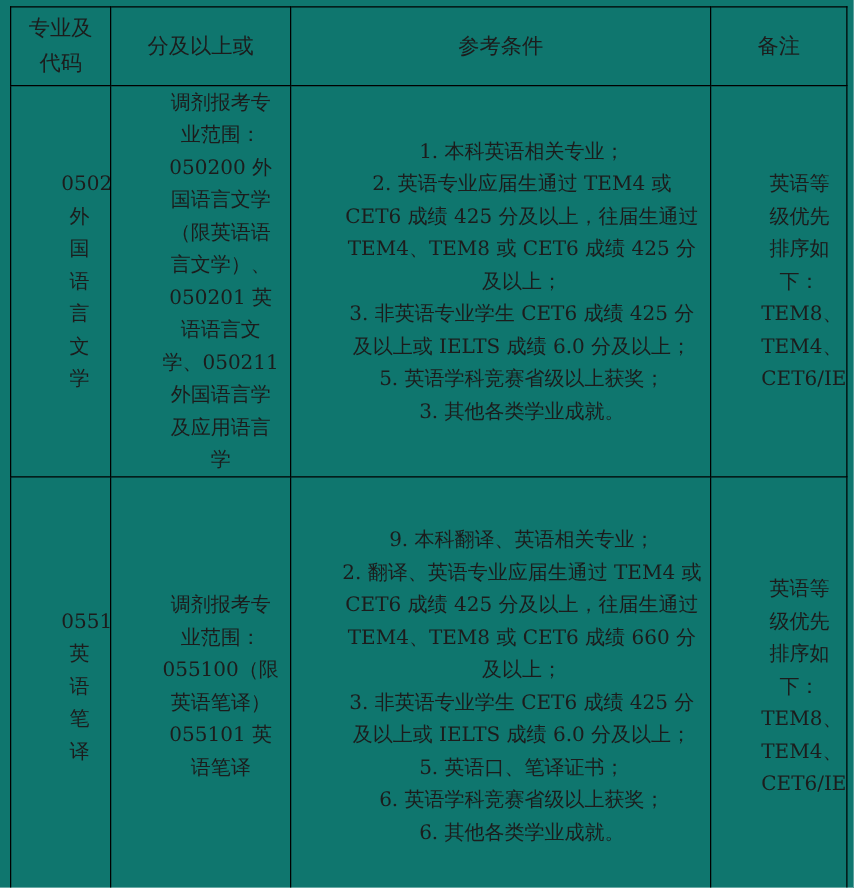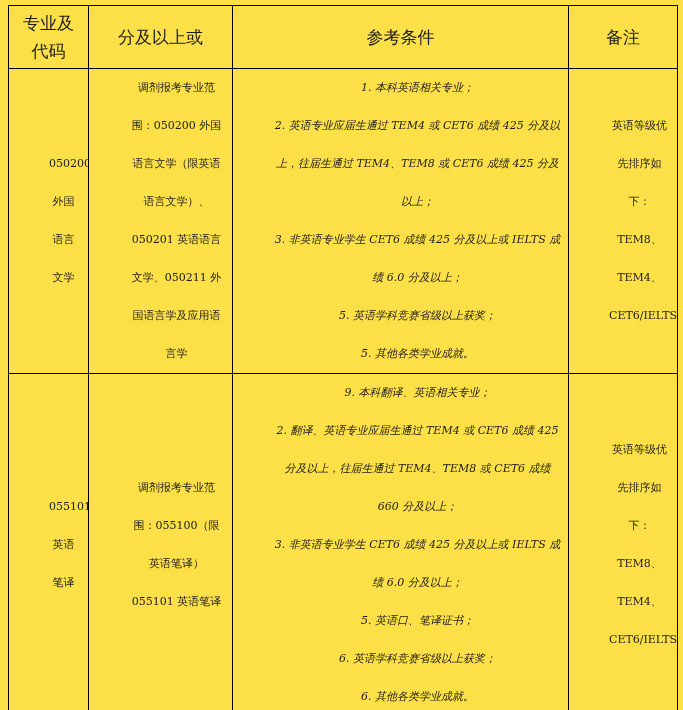--- a/index.html
+++ b/index.html
@@ -7,21 +7,21 @@
     padding: 0;
     background: #ffffff;
     font-family: "DejaVu Serif", "Liberation Serif", serif;
     color: #1c1c1c;
   }
   .page {
     width: 683px;
     height: 710px;
     box-sizing: border-box;
     padding: 5px 7px 5px 8px;
-    background: #fde047;
+    background: #0f766e;
   }
   table.adm {
     border-collapse: collapse;
     table-layout: fixed;
     width: 669px;
   }
   table.adm col.c1 { width: 80px; }
   table.adm col.c2 { width: 144px; }
   table.adm col.c3 { width: 336px; }
   table.adm col.c4 { width: 109px; }
@@ -36,36 +36,35 @@
   tr.hdr { height: 63px; }
   tr.r1  { height: 302px; }
   tr.r2  { height: 335px; }
   table.adm th {
     font-size: 17px;
     line-height: 28px;
     text-align: center;
     padding: 0 8px;
   }
   table.adm td {
-    font-size: 11px;
-    line-height: 38px;
+    font-size: 16px;
+    line-height: 26px;
     padding-left: 40px;
   }
   td.c-major {
     text-align: center;
     padding: 0 10px;
   }
   td.c-basic {
     text-align: justify;
     padding: 0 8px;
   }
   td.c-ref {
     text-align: justify;
     padding: 0 6px;
-    font-style: italic;
   }
   td.c-ref p { margin: 0; }
   td.c-remark {
     text-align: justify;
     padding: 0 7px;
   }
 </style>
 </head>
 <body>
 
@@ -87,21 +86,21 @@
     </thead>
     <tbody>
       <tr class="r1">
         <td class="c-major">050200 外国语言文学</td>
         <td class="c-basic">调剂报考专业范围：050200 外国语言文学（限英语语言文学）、050201 英语语言文学、050211 外国语言学及应用语言学</td>
         <td class="c-ref">
           <p>1. 本科英语相关专业；</p>
           <p>2. 英语专业应届生通过 TEM4 或 CET6 成绩 425 分及以上，往届生通过 TEM4、TEM8 或 CET6 成绩 425 分及以上；</p>
           <p>3. 非英语专业学生 CET6 成绩 425 分及以上或 IELTS 成绩 6.0 分及以上；</p>
           <p>5. 英语学科竞赛省级以上获奖；</p>
-          <p>5. 其他各类学业成就。</p>
+          <p>3. 其他各类学业成就。</p>
         </td>
         <td class="c-remark">英语等级优先排序如下：TEM8、TEM4、CET6/IELTS</td>
       </tr>
       <tr class="r2">
         <td class="c-major">055101 英语笔译</td>
         <td class="c-basic">调剂报考专业范围：055100（限英语笔译）055101 英语笔译</td>
         <td class="c-ref">
           <p>9. 本科翻译、英语相关专业；</p>
           <p>2. 翻译、英语专业应届生通过 TEM4 或 CET6 成绩 425 分及以上，往届生通过 TEM4、TEM8 或 CET6 成绩 660 分及以上；</p>
           <p>3. 非英语专业学生 CET6 成绩 425 分及以上或 IELTS 成绩 6.0 分及以上；</p>

